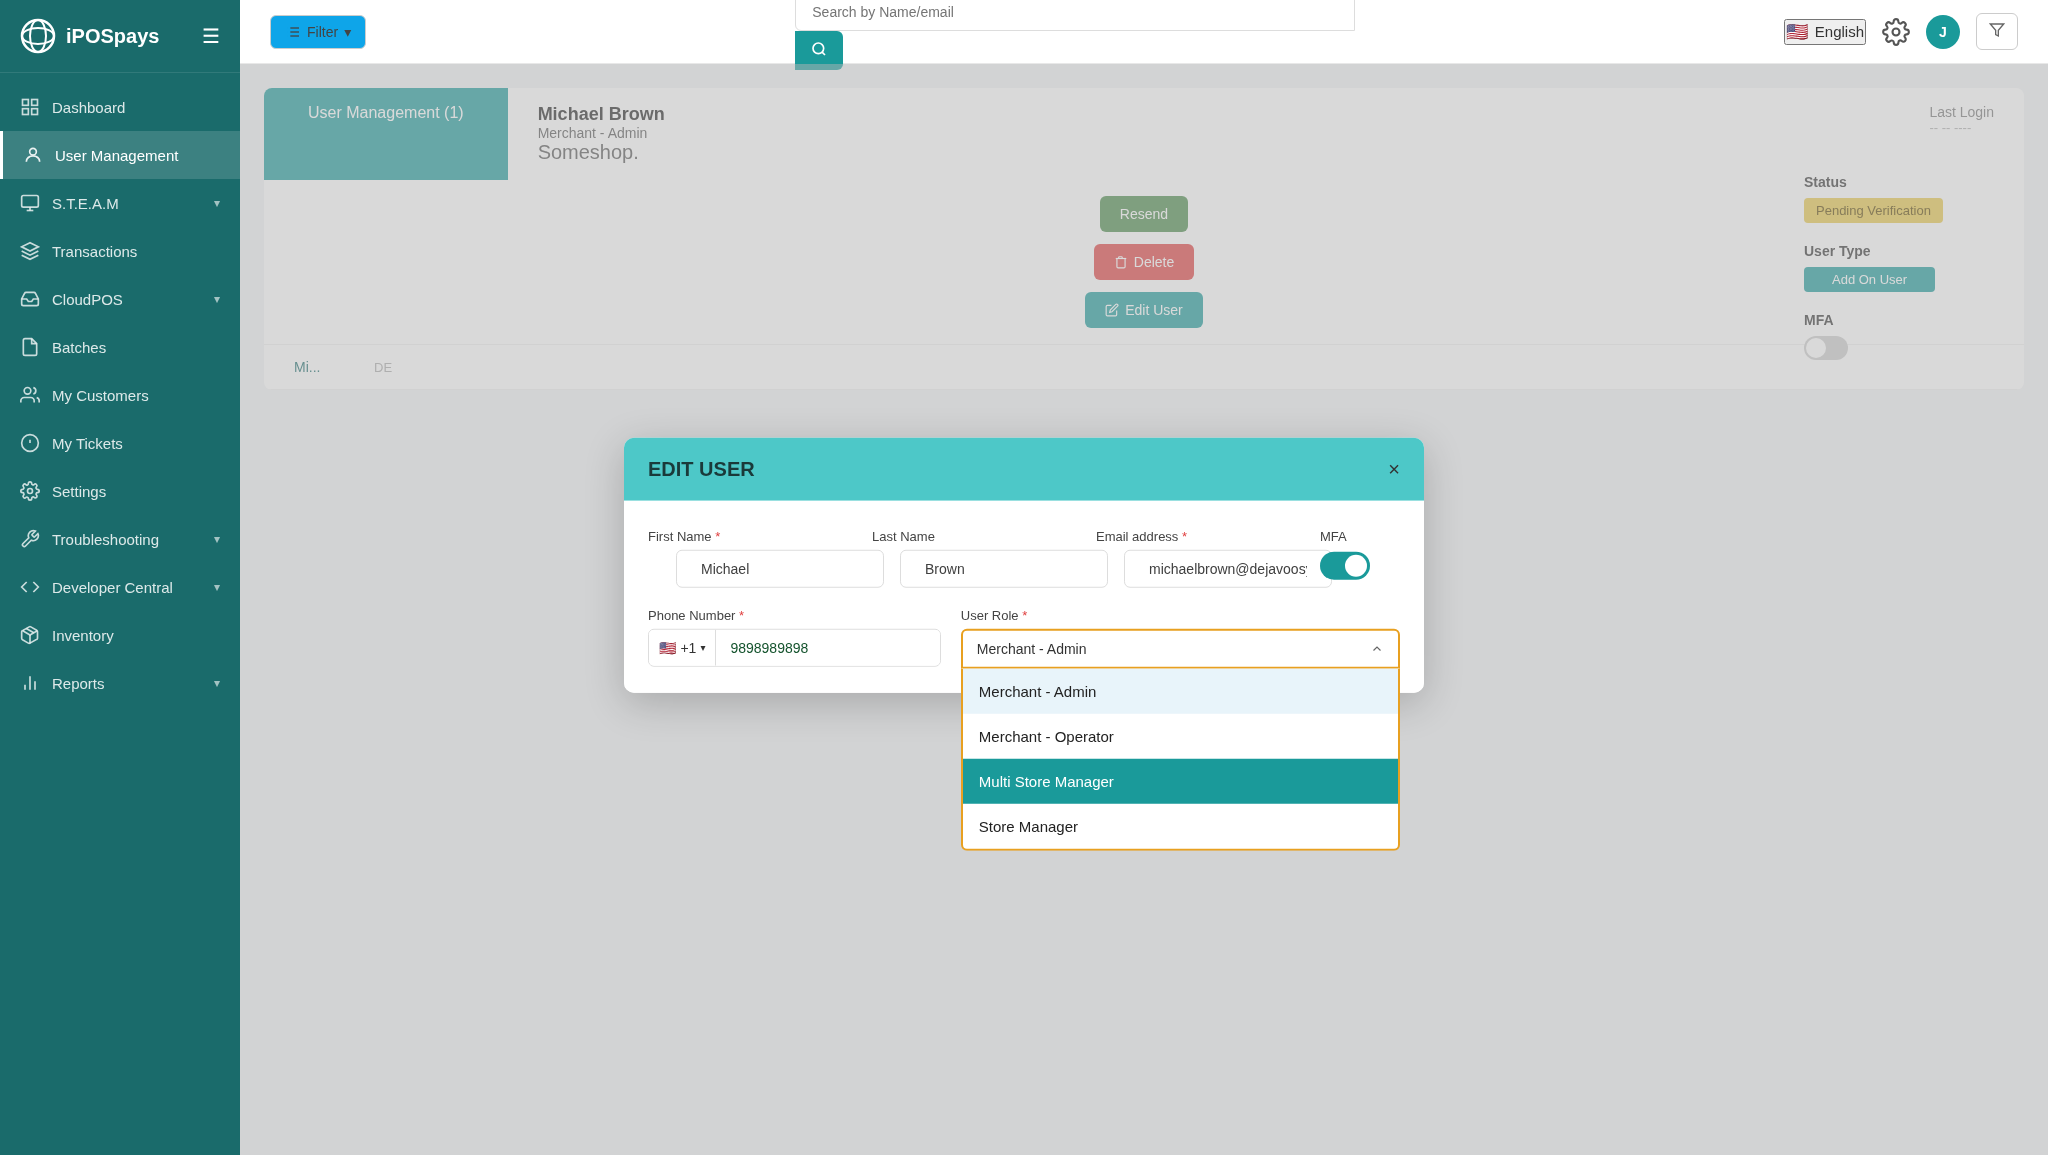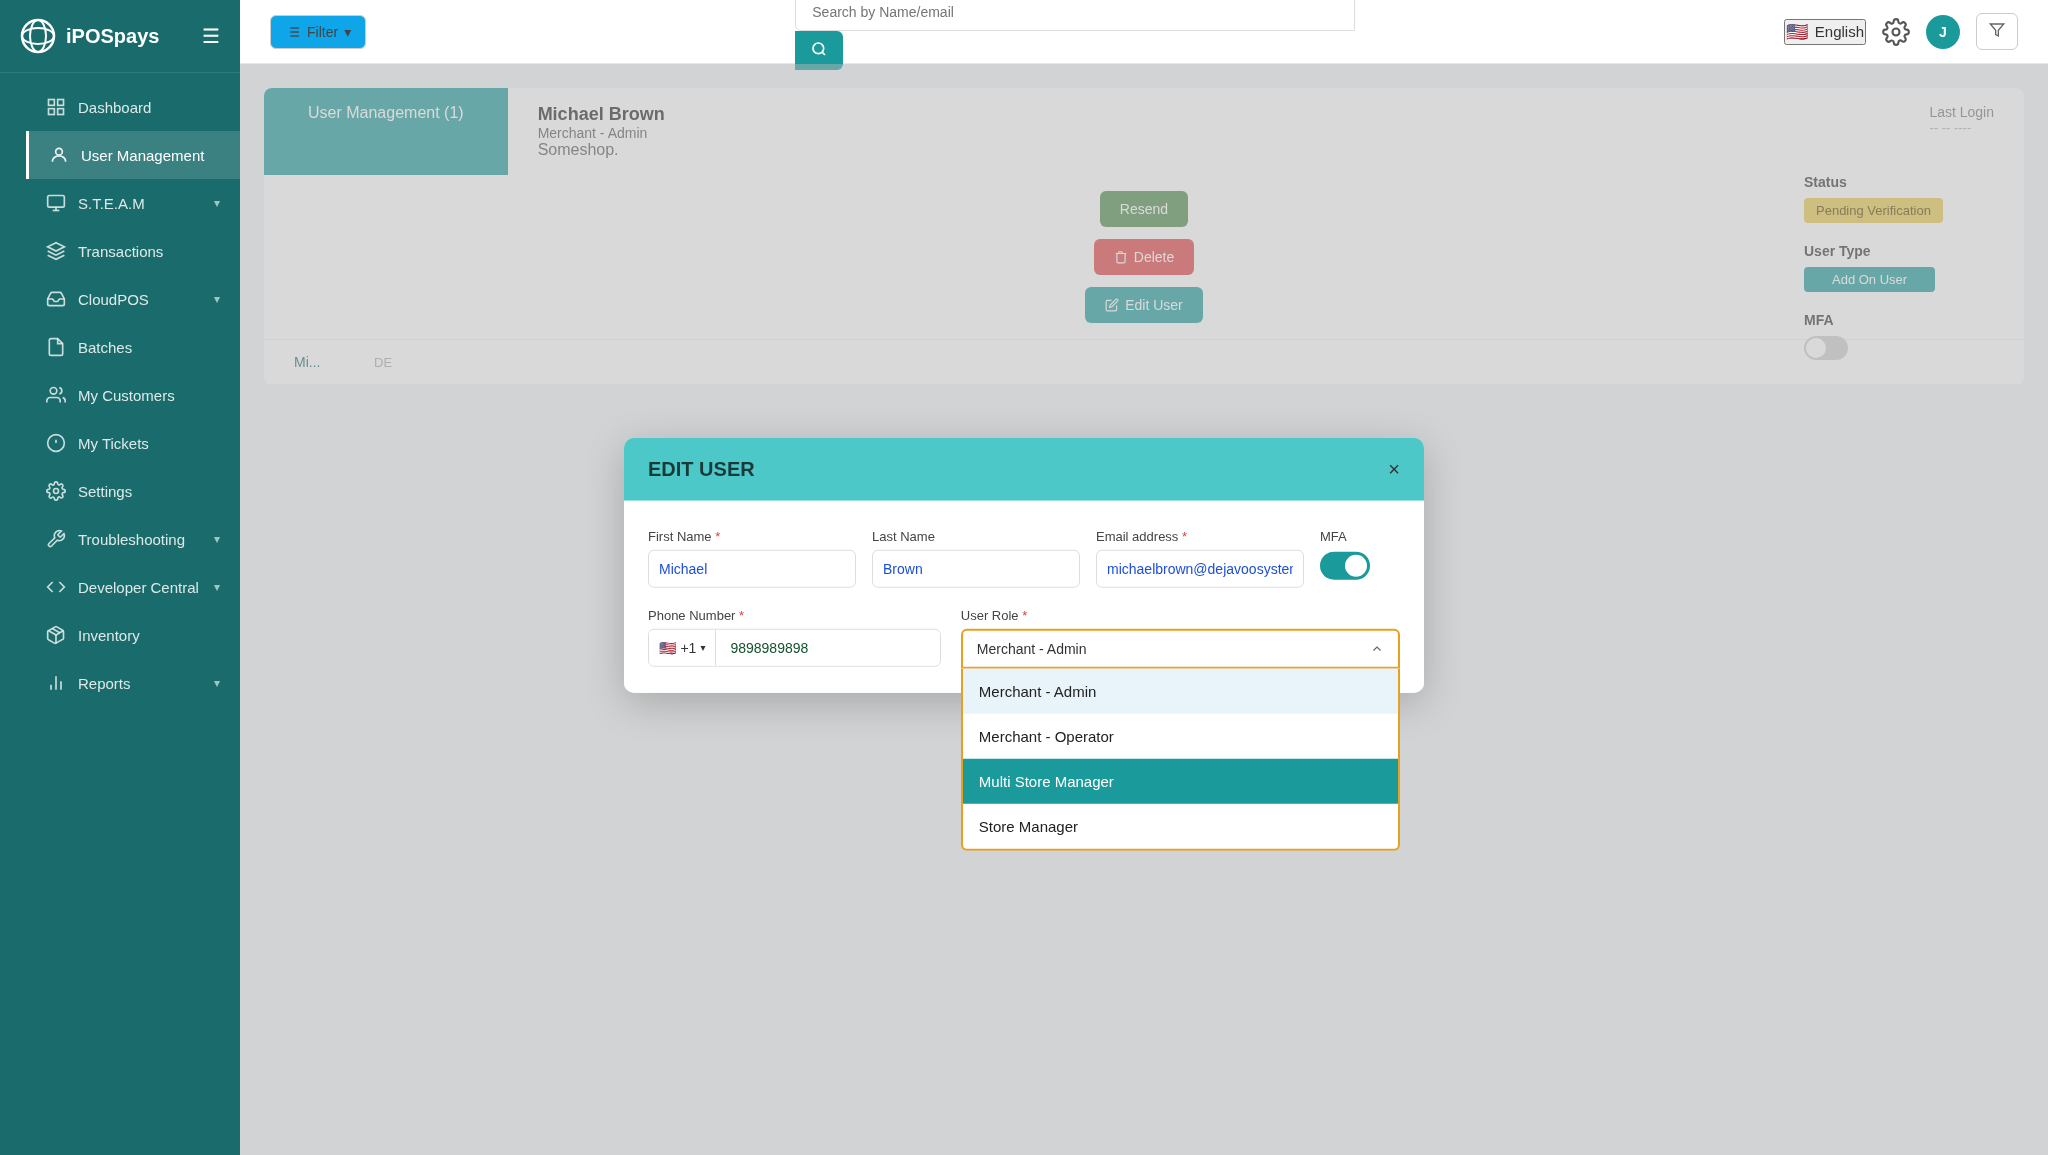--- a/index.html
+++ b/index.html
@@ -7,21 +7,21 @@
 
     
     .app { display: flex; height: 1155px; width: 2048px; }
 
     
     .sidebar { width: 240px; background: #1a6b6b; flex-shrink: 0; display: flex; flex-direction: column; }
     .sidebar-logo { display: flex; align-items: center; gap: 10px; padding: 18px 20px; border-bottom: 1px solid rgba(255,255,255,0.1); }
     .sidebar-logo-icon { width: 36px; height: 36px; }
     .sidebar-logo-text { color: white; font-size: 20px; font-weight: 700; }
     .sidebar-hamburger { margin-left: auto; color: white; font-size: 20px; cursor: pointer; }
-    .sidebar-nav { flex: 1; padding: 10px 0; overflow-y: auto; margin-left: 26px; }
+    .sidebar-nav { flex: 1; padding: 10px 0; overflow-y: auto; }
     .nav-item { display: flex; align-items: center; gap: 12px; padding: 14px 20px; color: rgba(255,255,255,0.85); font-size: 15px; cursor: pointer; position: relative; }
     .nav-item.active { background: rgba(255,255,255,0.15); color: white; }
     .nav-item.active::left { border-left: 3px solid white; }
     .nav-icon { width: 20px; height: 20px; flex-shrink: 0; opacity: 0.9; }
     .nav-chevron { margin-left: auto; font-size: 12px; opacity: 0.7; }
 
     
     .main { flex: 1; display: flex; flex-direction: column; background: #f0f2f5; position: relative; }
 
     
@@ -42,21 +42,21 @@
     
     .content { flex: 1; padding: 24px; position: relative; }
 
     
     .user-panel { background: white; border-radius: 8px; overflow: hidden; position: relative; }
     .user-panel-header { display: flex; align-items: stretch; }
     .user-tab-active { background: #1a9a9a; color: white; padding: 16px 44px; font-size: 16px; font-weight: 500; cursor: pointer; }
     .user-info-right { flex: 1; display: flex; justify-content: space-between; align-items: flex-start; padding: 16px 30px; }
     .user-name { font-size: 18px; font-weight: 600; color: #222; }
     .user-role { font-size: 14px; color: #555; }
-    .user-shop { font-size: 16px; color: #555; }
+    .user-shop { font-size: 20px; color: #555; }
     .last-login-label { font-size: 14px; color: #777; font-weight: 500; }
     .user-actions { display: flex; align-items: center; justify-content: flex-end; gap: 12px; padding: 16px 30px; border-bottom: 1px solid #eee; flex-direction: column; }
     .btn-delete { background: #e04040; color: white; border: none; padding: 10px 20px; border-radius: 6px; font-size: 14px; cursor: pointer; display: flex; align-items: center; gap: 6px; }
     .btn-edit { background: #1a9a9a; color: white; border: none; padding: 10px 20px; border-radius: 6px; font-size: 14px; cursor: pointer; display: flex; align-items: center; gap: 6px; }
     .btn-resend { background: #5b9a5b; color: white; border: none; padding: 10px 20px; border-radius: 6px; font-size: 14px; cursor: pointer; }
 
     
     .status-sidebar { position: absolute; right: 24px; top: 110px; width: 220px; }
     .status-section { margin-bottom: 20px; }
     .status-label { font-size: 14px; font-weight: 600; color: #333; margin-bottom: 8px; }
@@ -71,21 +71,21 @@
     
     .modal { position: fixed; top: 50%; left: 50%; transform: translate(-50%, -55%); width: 800px; background: white; border-radius: 10px; z-index: 100; box-shadow: 0 10px 40px rgba(0,0,0,0.2); overflow: visible; }
     .modal-header { background: #4dc8c8; padding: 20px 24px; border-radius: 10px 10px 0 0; display: flex; align-items: center; justify-content: space-between; }
     .modal-title { font-size: 20px; font-weight: 700; color: #1a3a3a; }
     .modal-close { background: none; border: none; font-size: 20px; cursor: pointer; color: #333; font-weight: 300; line-height: 1; }
     .modal-body { padding: 28px 24px 24px; background: white; border-radius: 0 0 10px 10px; }
     .form-row { display: flex; gap: 16px; margin-bottom: 20px; }
     .form-group { flex: 1; }
     .form-label { font-size: 13px; color: #444; margin-bottom: 6px; font-weight: 500; }
     .form-label span.req { color: #e04040; }
-    .form-input { width: 100%; padding: 10px 10px; border: 1px solid #ddd; border-radius: 6px; font-size: 14px; color: #1d4ed8; outline: none; }
+    .form-input { width: 100%; padding: 10px 24px; border: 1px solid #ddd; border-radius: 6px; font-size: 14px; color: #404040; outline: none; margin-left: 28px; }
 
     
     .mfa-toggle-on { width: 50px; height: 28px; background: #ccc; border-radius: 14px; position: relative; cursor: pointer; margin-top: 8px; }
     .mfa-toggle-on.on { background: #1a9a9a; }
     .mfa-toggle-on::after { content: ''; position: absolute; right: 3px; top: 3px; width: 22px; height: 22px; background: white; border-radius: 50%; transition: left 0.2s; }
 
     
     .phone-input-group { display: flex; align-items: center; border: 1px solid #ddd; border-radius: 6px; overflow: hidden; }
     .phone-flag { display: flex; align-items: center; gap: 4px; padding: 10px 10px; background: white; font-size: 14px; color: #333; border-right: 1px solid #ddd; cursor: pointer; }
     .phone-input { flex: 1; padding: 10px 14px; border: none; font-size: 14px; color: #14532d; outline: none; }

